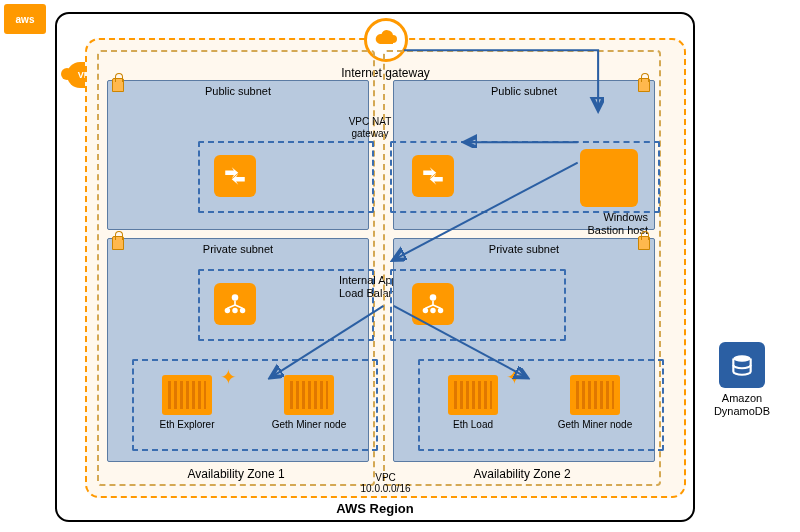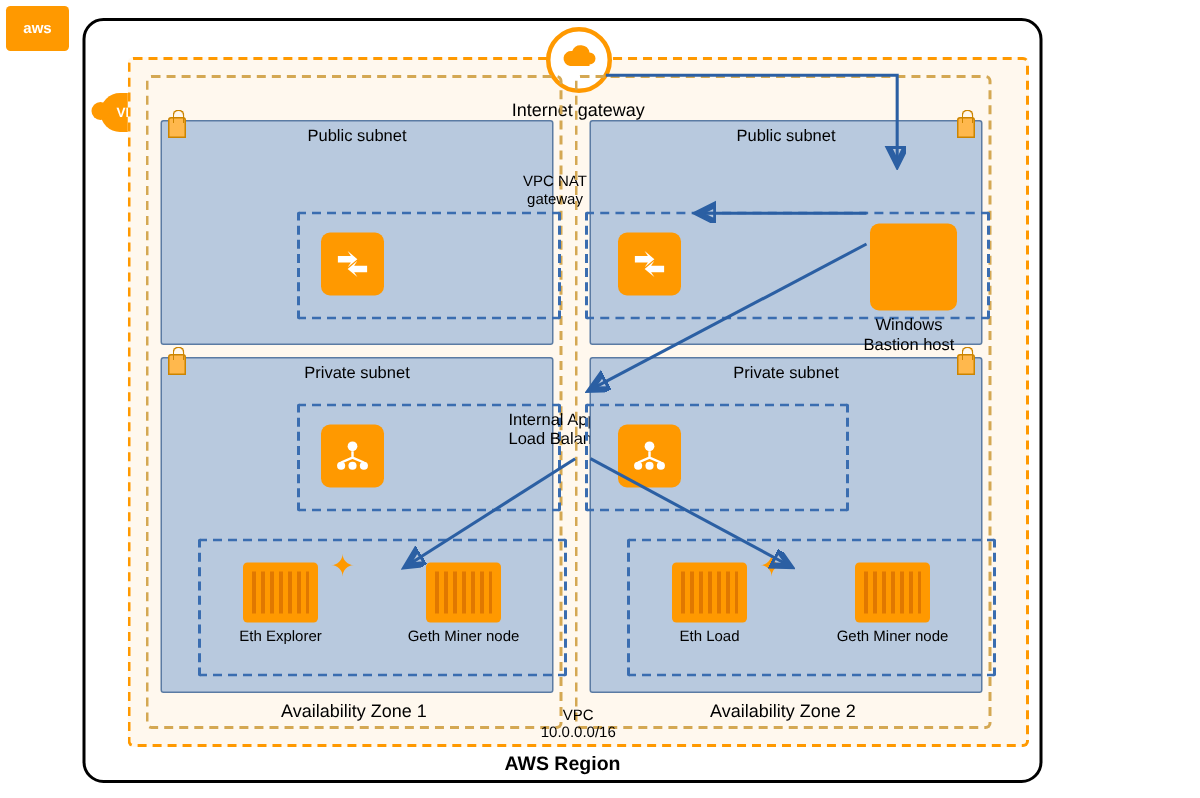--- a/index.html
+++ b/index.html
@@ -3,21 +3,21 @@
 <meta charset="utf-8">
 <style>
 *{box-sizing:border-box;margin:0;padding:0;font-family:Arial,sans-serif}
 body{background:#fff;width:800px;height:532px;position:relative;overflow:hidden}
 .canvas{position:absolute;inset:0}
 .aws-logo{position:absolute;top:4px;left:4px;width:42px;height:30px;background:#ff9900;border-radius:3px;display:flex;align-items:center;justify-content:center;color:#fff;font-size:10px;font-weight:bold}
 .region{position:absolute;top:12px;left:55px;width:640px;height:510px;border:2px solid #000;border-radius:14px;background:#fff}
 .region-label{position:absolute;bottom:4px;left:50%;transform:translateX(-50%);font-size:13px;font-weight:bold}
 .vpc-badge{position:absolute;top:48px;left:10px;width:40px;height:26px;background:#ff9900;border-radius:13px;display:flex;align-items:center;justify-content:center;color:#fff;font-size:9px;font-weight:bold}
 .vpc-badge::before{content:"";position:absolute;left:-6px;top:6px;width:12px;height:12px;background:#ff9900;border-radius:50%}
-.vpc{position:absolute;top:24px;left:28px;width:601px;height:460px;border:2px dashed #ff9900;border-radius:4px;background:#fff8ee}
+.vpc{position:absolute;top:24px;left:28px;width:601px;height:460px;border:2px dashed #ff9900;border-radius:14px;background:#fff8ee}
 .vpc-label{position:absolute;bottom:2px;left:50%;transform:translateX(-50%);font-size:10px;text-align:center;line-height:1.1}
 .az{position:absolute;top:10px;width:278px;height:436px;border:2px dashed #d4a853;border-radius:4px}
 .az1{left:10px}.az2{left:296px}
 .az-label{position:absolute;bottom:3px;left:50%;transform:translateX(-50%);font-size:12px;color:#000000}
 .subnet{position:absolute;left:8px;width:262px;border:1px solid #5b7ba3;background:#b8c9de;border-radius:2px}
 .pub{top:28px;height:150px}
 .priv{top:186px;height:224px}
 .subnet-label{position:absolute;top:4px;font-size:11px}
 .pub .subnet-label{left:50%;transform:translateX(-50%)}
 .priv .subnet-label{left:50%;transform:translateX(-50%)}
@@ -34,21 +34,21 @@
 .node-group{top:120px;left:24px;width:246px;height:92px}
 .icon{position:absolute;width:42px;height:42px;background:#ff9900;border-radius:6px;display:flex;align-items:center;justify-content:center}
 .icon svg{width:26px;height:26px;fill:#fff}
 .igw{top:-22px;left:50%;transform:translateX(-50%);border-radius:50%;border:3px solid #ff9900;background:#fff;width:44px;height:44px}
 .igw svg{fill:#ff9900;width:24px;height:24px}
 .igw-label{position:absolute;top:26px;left:50%;transform:translateX(-50%);font-size:12px;background:#fff8ee;padding:0 2px}
 .nat-icon{top:74px;left:106px}
 .az2 .nat-icon{left:18px}
 .nat-label{position:absolute;top:76px;left:252px;width:62px;font-size:10px;text-align:center;line-height:1.2}
 .bastion{position:absolute;top:68px;right:16px;width:58px;height:58px;background:#ff9900;border-radius:6px}
-.bastion-label{position:absolute;top:130px;right:6px;width:84px;font-size:11px;text-align:center;line-height:1.2}
+.bastion-label{position:absolute;top:130px;right:6px;width:84px;font-size:11px;text-align:right;line-height:1.2}
 .elb-icon{top:44px;left:106px}
 .az2 .elb-icon{left:18px}
 .elb-label{position:absolute;top:46px;left:252px;width:120px;font-size:11px;line-height:1.2}
 .node{position:absolute;top:14px;width:50px;height:40px;background:#ff9900;border-radius:3px}
 .node::after{content:"";position:absolute;inset:6px;background:repeating-linear-gradient(90deg,#e07800 0 3px,#ff9900 3px 6px)}
 .node.n1{left:28px}.node.n2{left:150px}
 .node-lbl{position:absolute;top:58px;font-size:10px;text-align:center;width:80px;line-height:1.1}
 .node-lbl.l1{left:13px}.node-lbl.l2{left:135px}
 .arrow4{position:absolute;top:126px;left:112px;width:22px;height:22px;color:#ff9900;font-size:20px}
 .svc{position:absolute;right:-86px;width:74px;text-align:center}
@@ -167,14 +167,24 @@
             </marker>
           </defs>
         <path d="M310 10 L500 10 L500 68"></path>
         <line x1="480" y1="100" x2="370" y2="100"></line>
         <path d="M480 120 L300 215"></path>
         <line x1="290" y1="260" x2="180" y2="330"></line>
         <line x1="300" y1="260" x2="430" y2="330"></line>
       </svg>
     </div>
 
+    <div class="svc svc3">
+      <div class="icon" style="background:#2b5fa3">
+          <svg viewBox="0 0 24 24">
+            <ellipse cx="12" cy="6" rx="8" ry="3"></ellipse>
+            <path d="M4 6v12c0 1.7 3.6 3 8 3s8-1.3 8-3V6" fill="none" stroke="#fff" stroke-width="2"></path>
+            <path d="M4 12c0 1.7 3.6 3 8 3s8-1.3 8-3" fill="none" stroke="#fff" stroke-width="2"></path>
+          </svg>
+        </div>
+      <div class="svc-lbl">Amazon DynamoDB</div>
+    </div>
   </div>
 </div>
 
 </body></html>

